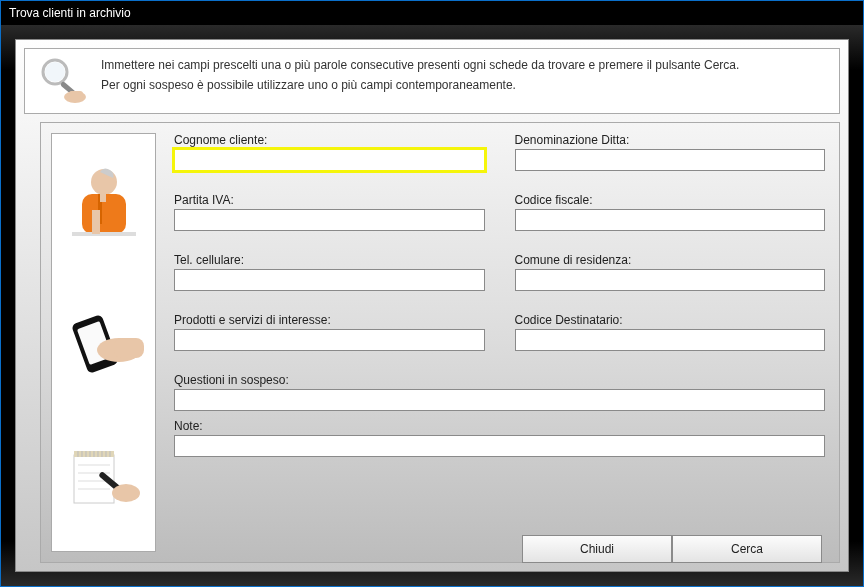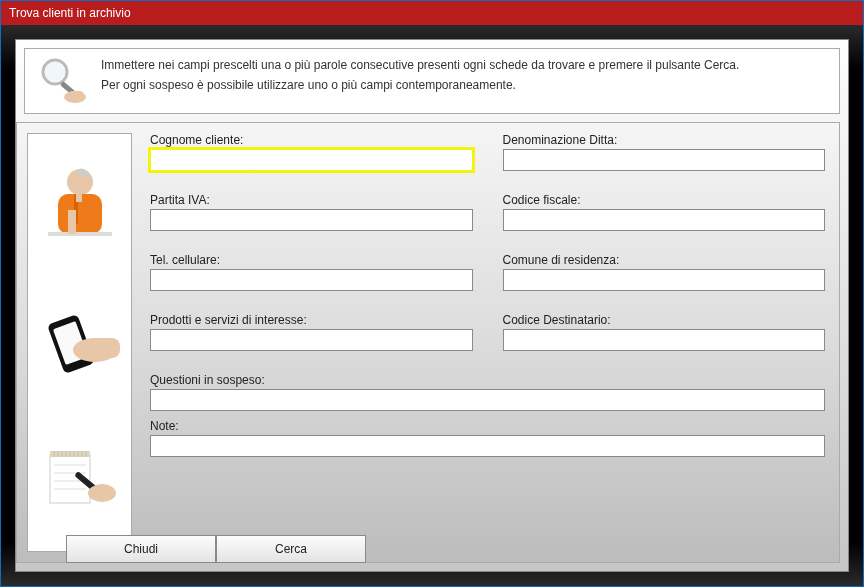--- a/index.html
+++ b/index.html
@@ -12,21 +12,21 @@
     overflow: hidden;
   }
   .window {
     width: 864px;
     height: 587px;
     border: 1px solid #0a6fca;
     display: flex;
     flex-direction: column;
   }
   .titlebar {
-    background: #b91c1c;
+    background: #000000;
     color: #fff;
     height: 24px;
     line-height: 24px;
     padding-left: 8px;
     font-size: 12px;
   }
   .outer {
     flex: 1;
     background: linear-gradient(#2a2a2a 0%, #000 8%, #000 92%, #2a2a2a 100%);
     padding: 14px 14px 14px 14px;
@@ -55,21 +55,21 @@
     flex-shrink: 0;
     position: relative;
   }
   .info-icon svg { width: 100%; height: 100%; }
   .info-text {
     color: #333;
     font-size: 12px;
     line-height: 20px;
   }
   .main-box {
-    margin: 2px 8px 8px 0;
+    margin: 2px 8px 8px 24px;
     border: 1px solid #aaa;
     flex: 1;
     display: flex;
     gap: 18px;
     padding: 10px 14px 10px 10px;
     background: linear-gradient(#f5f5f5 0%, #dcdcdc 50%, #bcbcbc 100%);
   }
   .image-strip {
     width: 105px;
     border: 1px solid #aaa;
@@ -119,23 +119,22 @@
   .field.focused input[type=text] {
     outline: 3px solid #f5f50a;
     outline-offset: -1px;
   }
   .button-row {
     position: absolute;
     left: 8px;
     right: 8px;
     bottom: 8px;
     display: flex;
-    justify-content: flex-start;
+    justify-content: flex-end;
     padding: 0 18px;
-    margin-left: 24px;
   }
   .btn {
     width: 150px;
     height: 28px;
     border: 1px solid #8a8a8a;
     background: linear-gradient(#fcfcfc, #e4e4e4);
     color: #222;
     font-family: inherit;
     font-size: 12px;
     cursor: pointer;

